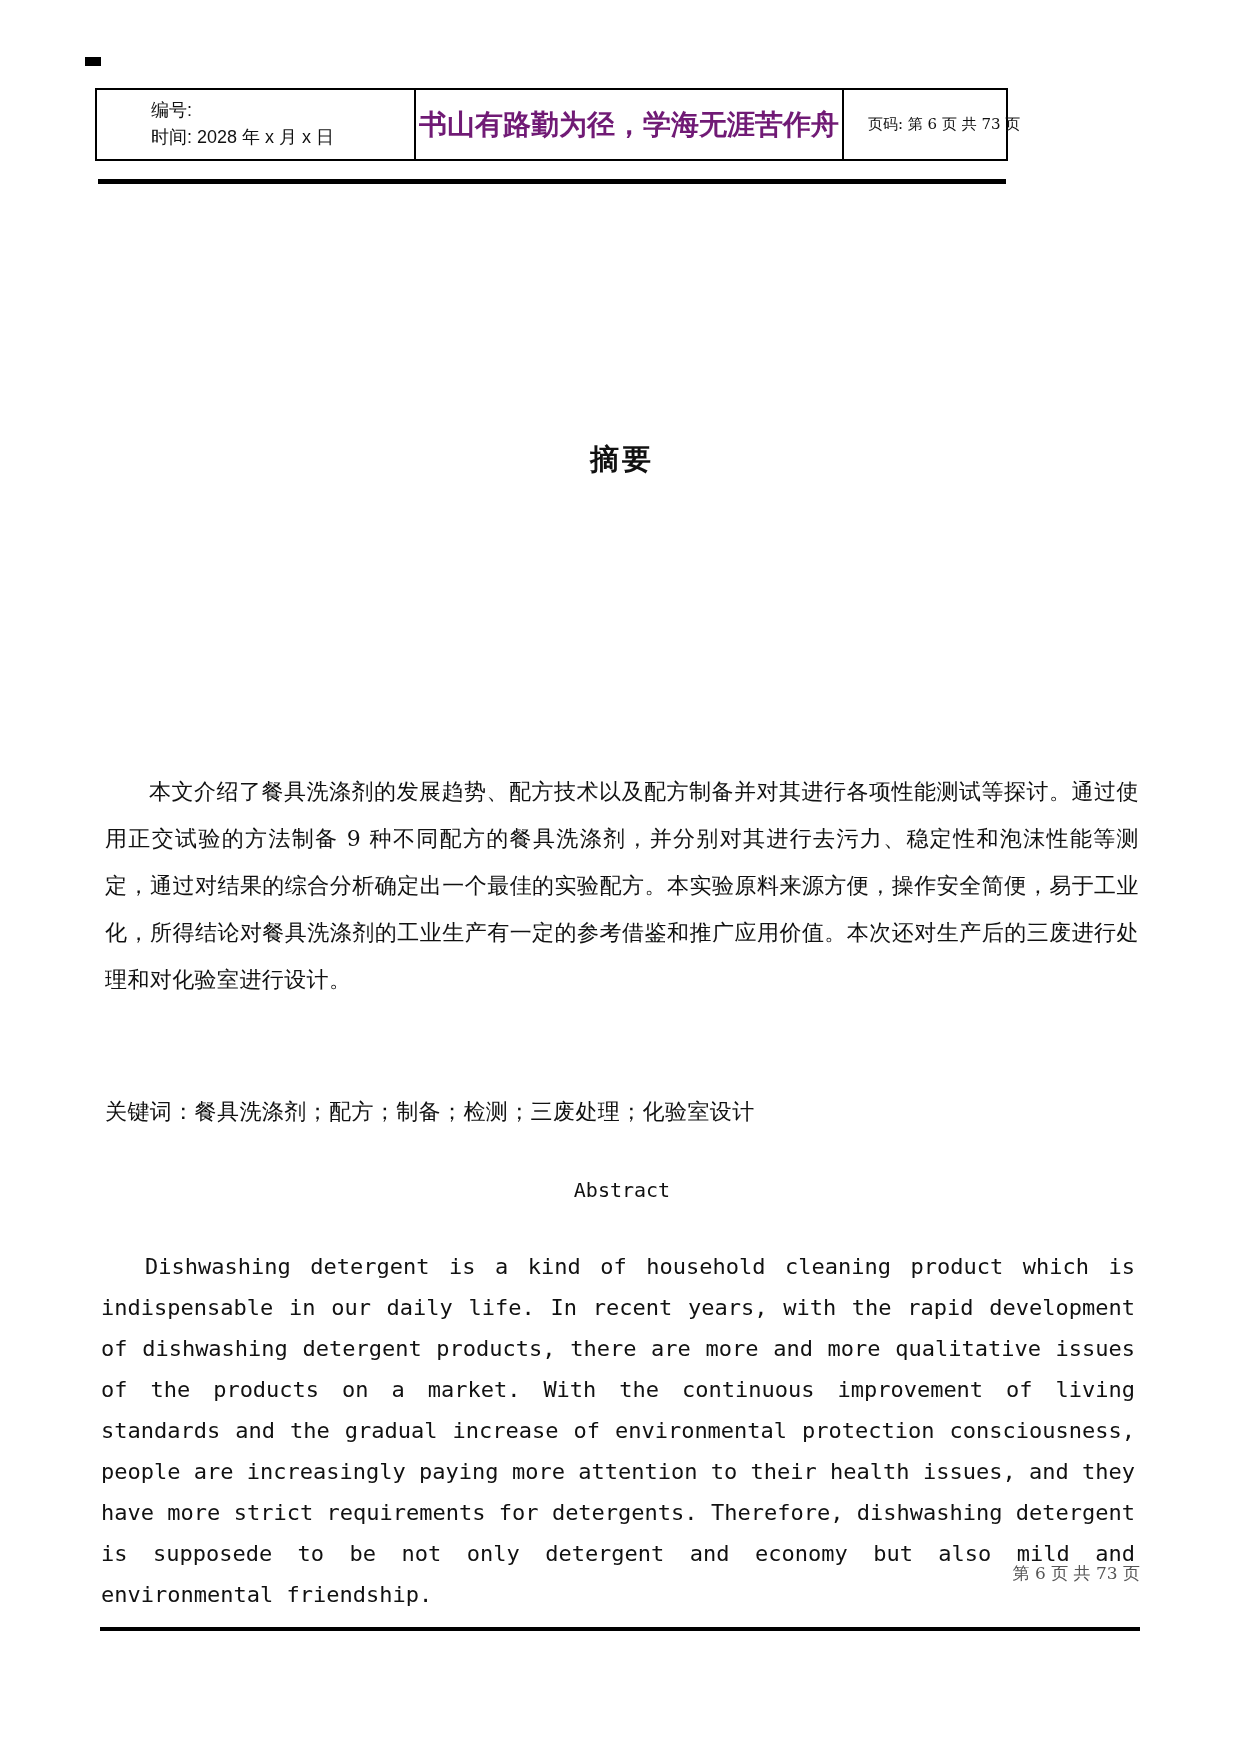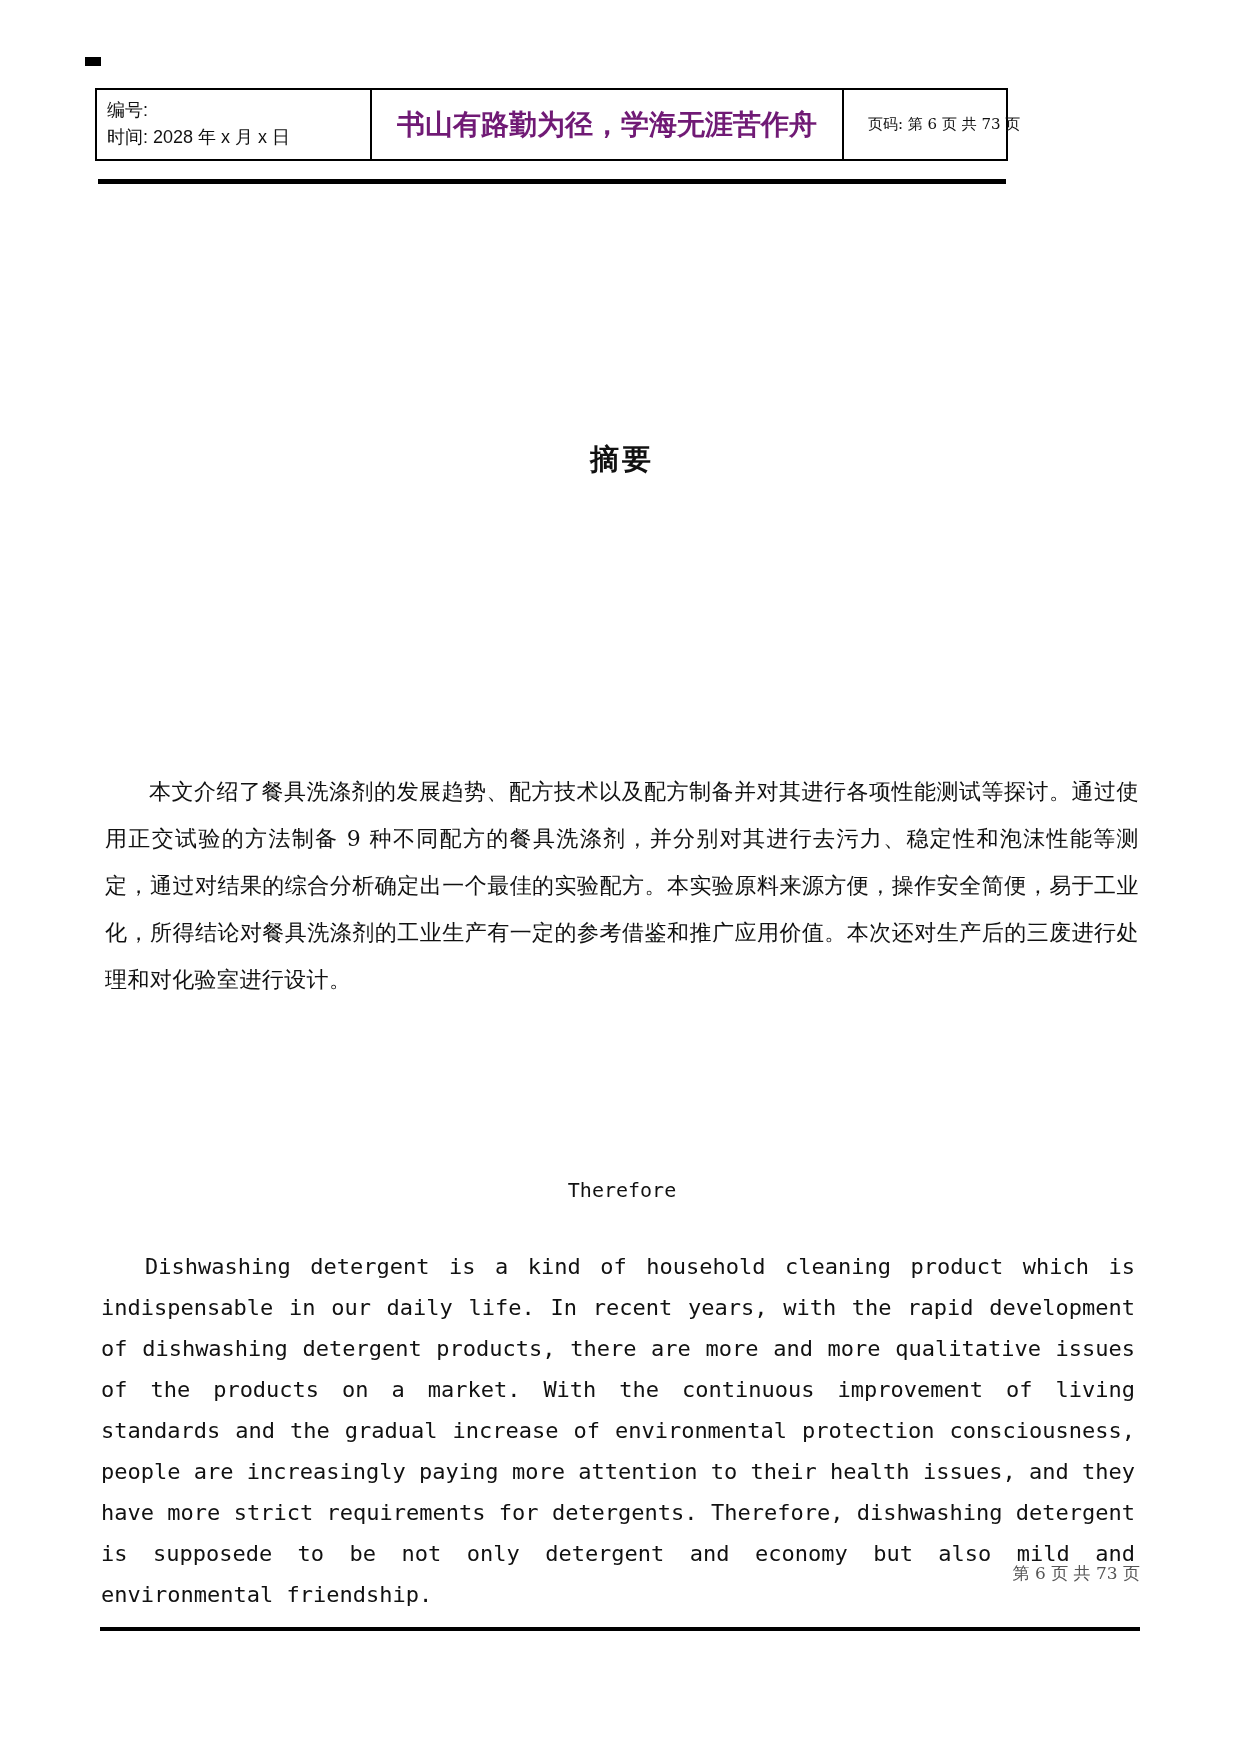--- a/index.html
+++ b/index.html
@@ -15,20 +15,21 @@
     position:absolute; left:85px; top:57px;
     width:16px; height:9px; background:#000;
   }
   .header-table {
     position:absolute; left:95px; top:88px;
     width:913px; height:73px;
     display:flex;
     border:2px solid #000;
     box-sizing:border-box;
     font-family:"Liberation Sans", sans-serif;
+    padding-left:44px;
   }
   .cell-info {
     width:275px; box-sizing:border-box;
     border-right:2px solid #000;
     padding:7px 0 0 10px;
     font-size:18px; line-height:27px;
     white-space:nowrap;
   }
   .cell-slogan {
     flex:1; box-sizing:border-box;
@@ -110,22 +111,23 @@
     <div class="cell-page">页码: 第 6 页 共 73 页</div>
   </div>
 
   <div class="header-rule"></div>
 
   <div class="doc-title">摘要</div>
 
 
   <div class="para para2">本文介绍了餐具洗涤剂的发展趋势、配方技术以及配方制备并对其进行各项性能测试等探讨。通过使用正交试验的方法制备 9 种不同配方的餐具洗涤剂，并分别对其进行去污力、稳定性和泡沫性能等测定，通过对结果的综合分析确定出一个最佳的实验配方。本实验原料来源方便，操作安全简便，易于工业化，所得结论对餐具洗涤剂的工业生产有一定的参考借鉴和推广应用价值。本次还对生产后的三废进行处理和对化验室进行设计。</div>
 
+  <div class="keywords">关键词：餐具洗涤剂；配方；制备；检测；三废处理；化验室设计</div>
 
-  <div class="abstract-heading">Therefore</div>
+  <div class="abstract-heading">Abstract</div>
 
   <div class="abstract-body">Dishwashing detergent is a kind of household cleaning product which is indispensable in our daily life. In recent years, with the rapid development of dishwashing detergent products, there are more and more qualitative issues of the products on a market. With the continuous improvement of living standards and the gradual increase of environmental protection consciousness, people are increasingly paying more attention to their health issues, and they have more strict requirements for detergents. Therefore, dishwashing detergent is supposede to be not only detergent and economy but also mild and environmental friendship.</div>
 
   <div class="footer-rule"></div>
 
   <div class="footer-text">第 6 页 共 73 页</div>
 
 </div>
 
 </body></html>

